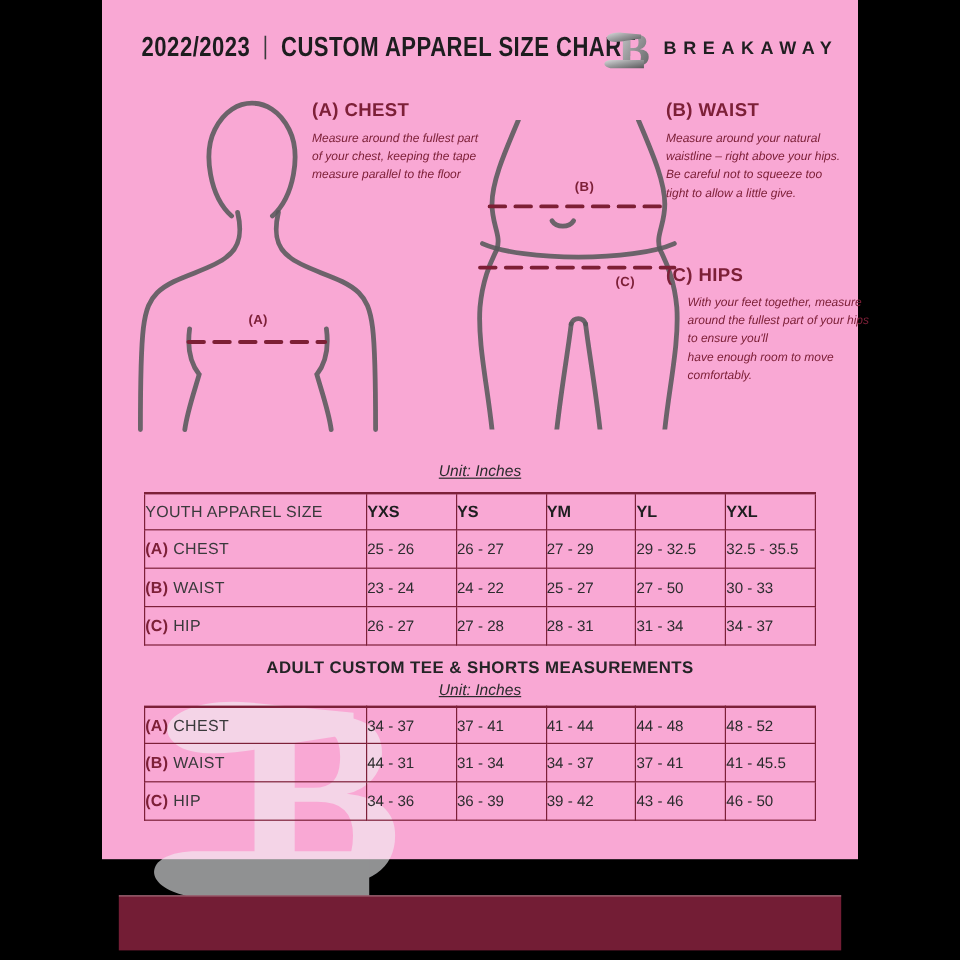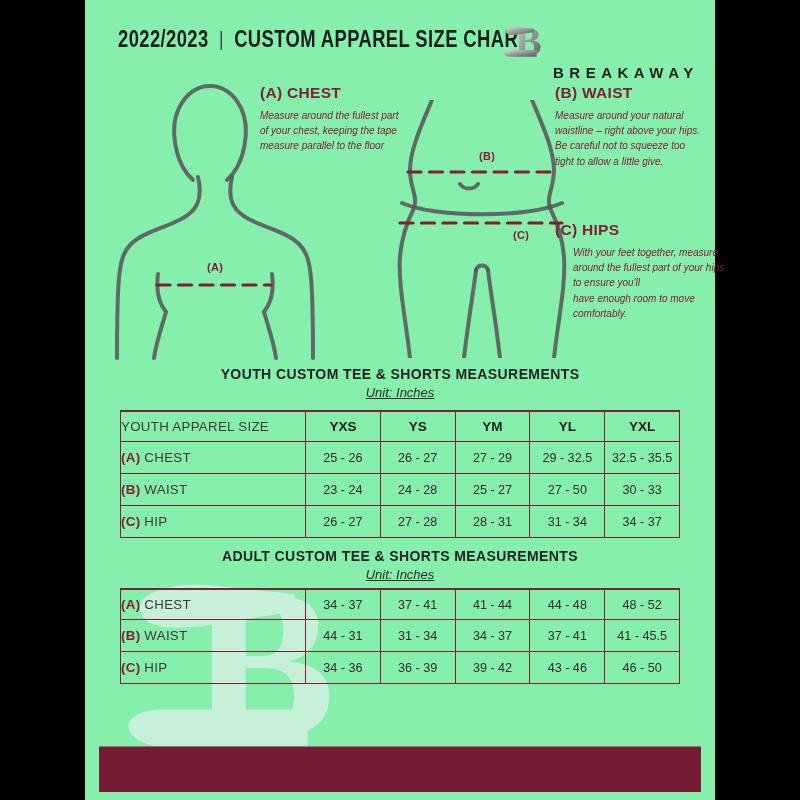--- a/index.html
+++ b/index.html
@@ -1,34 +1,34 @@
 <!DOCTYPE html>
 <html><head>
 <meta charset="utf-8">
 <style>
   html,body{margin:0;padding:0;}
   body{
     width:800px;height:800px;background:#000;position:relative;overflow:hidden;
     font-family:"Liberation Sans",sans-serif;
   }
   .page{
-    position:absolute;left:85px;top:0;width:630px;height:800px;
-    background:#86efac;
+    position:absolute;left:85px;top:0;width:630px;height:716px;
+    background:#f9a8d4;
   }
   
   .hdr-left{
     position:absolute;left:33px;top:26px;display:flex;align-items:center;gap:13px;
     font-weight:700;font-size:23px;color:#1d1d1f;letter-spacing:.5px;white-space:nowrap;
     transform:scaleX(.80);transform-origin:left center;
   }
   .hdr-left .sep{font-weight:400;color:#3a3a3c;font-size:21px;transform:translateY(-1px);}
   .brand{position:absolute;left:414px;top:15px;display:flex;align-items:center;}
   .brand-name{
     position:absolute;left:468px;top:32px;font-size:15px;font-weight:700;
-    letter-spacing:5.5px;color:#1f1f21;white-space:nowrap;margin-top:32px;
+    letter-spacing:5.5px;color:#1f1f21;white-space:nowrap;
   }
   
   .fig{position:absolute;}
   .fig path,.fig line{fill:none;stroke:#58595b;stroke-width:4;stroke-linecap:round;opacity:.88;}
   .fig .dash{stroke:#7d1f35;stroke-width:3.2;stroke-dasharray:13 8.5;opacity:1;}
   .fig-label{
     position:absolute;font-size:11px;font-weight:700;color:#7d2038;letter-spacing:.3px;
   }
   
   .guide-h{
@@ -50,21 +50,21 @@
   table.size-table{
     position:absolute;left:35px;width:560px;border-collapse:collapse;table-layout:fixed;
     background:transparent;
   }
   table.size-table{border-top:2.5px solid #7d2039;border-radius:10px;}
   table.size-table td{border:1.4px solid #7d2039;height:31px;padding:0;}
   table.size-table tr:first-child td{height:29px;}
   table.size-table col.first{width:185px;}
   .c-lbl{padding-left:13px;text-align:left;font-size:13.3px;color:#39393b;letter-spacing:.3px;}
   .c-lbl b{color:#7d2038;font-weight:700;}
-  .c-val{text-align:center;font-size:12.6px;color:#2c2c2e;}
+  .c-val{text-align:left;font-size:12.6px;color:#2c2c2e;}
   .hdr-size{font-weight:700;font-size:13.5px;color:#1e1e20;}
   
   .watermark{
     position:absolute;left:18px;top:520px;width:400px;height:270px;opacity:.6;
     pointer-events:none;
   }
   .footer-bar{
     position:absolute;left:14px;top:746px;width:602px;height:45px;background:#731d35;
     border-top:1px solid rgba(255,255,255,.35);
   }
@@ -129,21 +129,20 @@
   <div class="guide-h" style="left:470px;top:221px">(C) HIPS</div>
   <div class="guide-p" style="left:488px;top:245px;width:158px">With your feet together, measure around the fullest part of your hips to ensure you'll
 have enough room to move comfortably.</div>
 
   <svg class="watermark" viewBox="0 0 60 62" preserveAspectRatio="xMinYMin meet">
     <text x="20" y="50" font-family="Liberation Serif, serif" font-weight="700" font-size="50" fill="#f1f2f4">B</text>
     <path d="M44 17 L24 15 C12 14 5 19 10 23 C13 25.5 21 25 28 23.5 L44 21 Z" fill="#f1f2f4"></path>
     <path d="M12 52 C3 50 4 43.5 14 43.5 L47 43.5 L47 52 Z" fill="#f1f2f4"></path>
   </svg>
 
-  <div class="sec-title" style="top:366px">YOUTH CUSTOM TEE &amp; SHORTS MEASUREMENTS</div>
   <div class="sec-unit" style="top:385px">Unit: Inches</div>
   <table class="size-table" style="top:410px">
       <colgroup>
         <col class="first">
         <col>
         <col>
         <col>
         <col>
         <col>
       </colgroup>
@@ -160,21 +159,21 @@
           <td class="c-lbl"><b>(A)</b> CHEST</td>
           <td class="c-val">25 - 26</td>
           <td class="c-val">26 - 27</td>
           <td class="c-val">27 - 29</td>
           <td class="c-val">29 - 32.5</td>
           <td class="c-val">32.5 - 35.5</td>
         </tr>
         <tr>
           <td class="c-lbl"><b>(B)</b> WAIST</td>
           <td class="c-val">23 - 24</td>
-          <td class="c-val">24 - 28</td>
+          <td class="c-val">24 - 22</td>
           <td class="c-val">25 - 27</td>
           <td class="c-val">27 - 50</td>
           <td class="c-val">30 - 33</td>
         </tr>
         <tr>
           <td class="c-lbl"><b>(C)</b> HIP</td>
           <td class="c-val">26 - 27</td>
           <td class="c-val">27 - 28</td>
           <td class="c-val">28 - 31</td>
           <td class="c-val">31 - 34</td>

